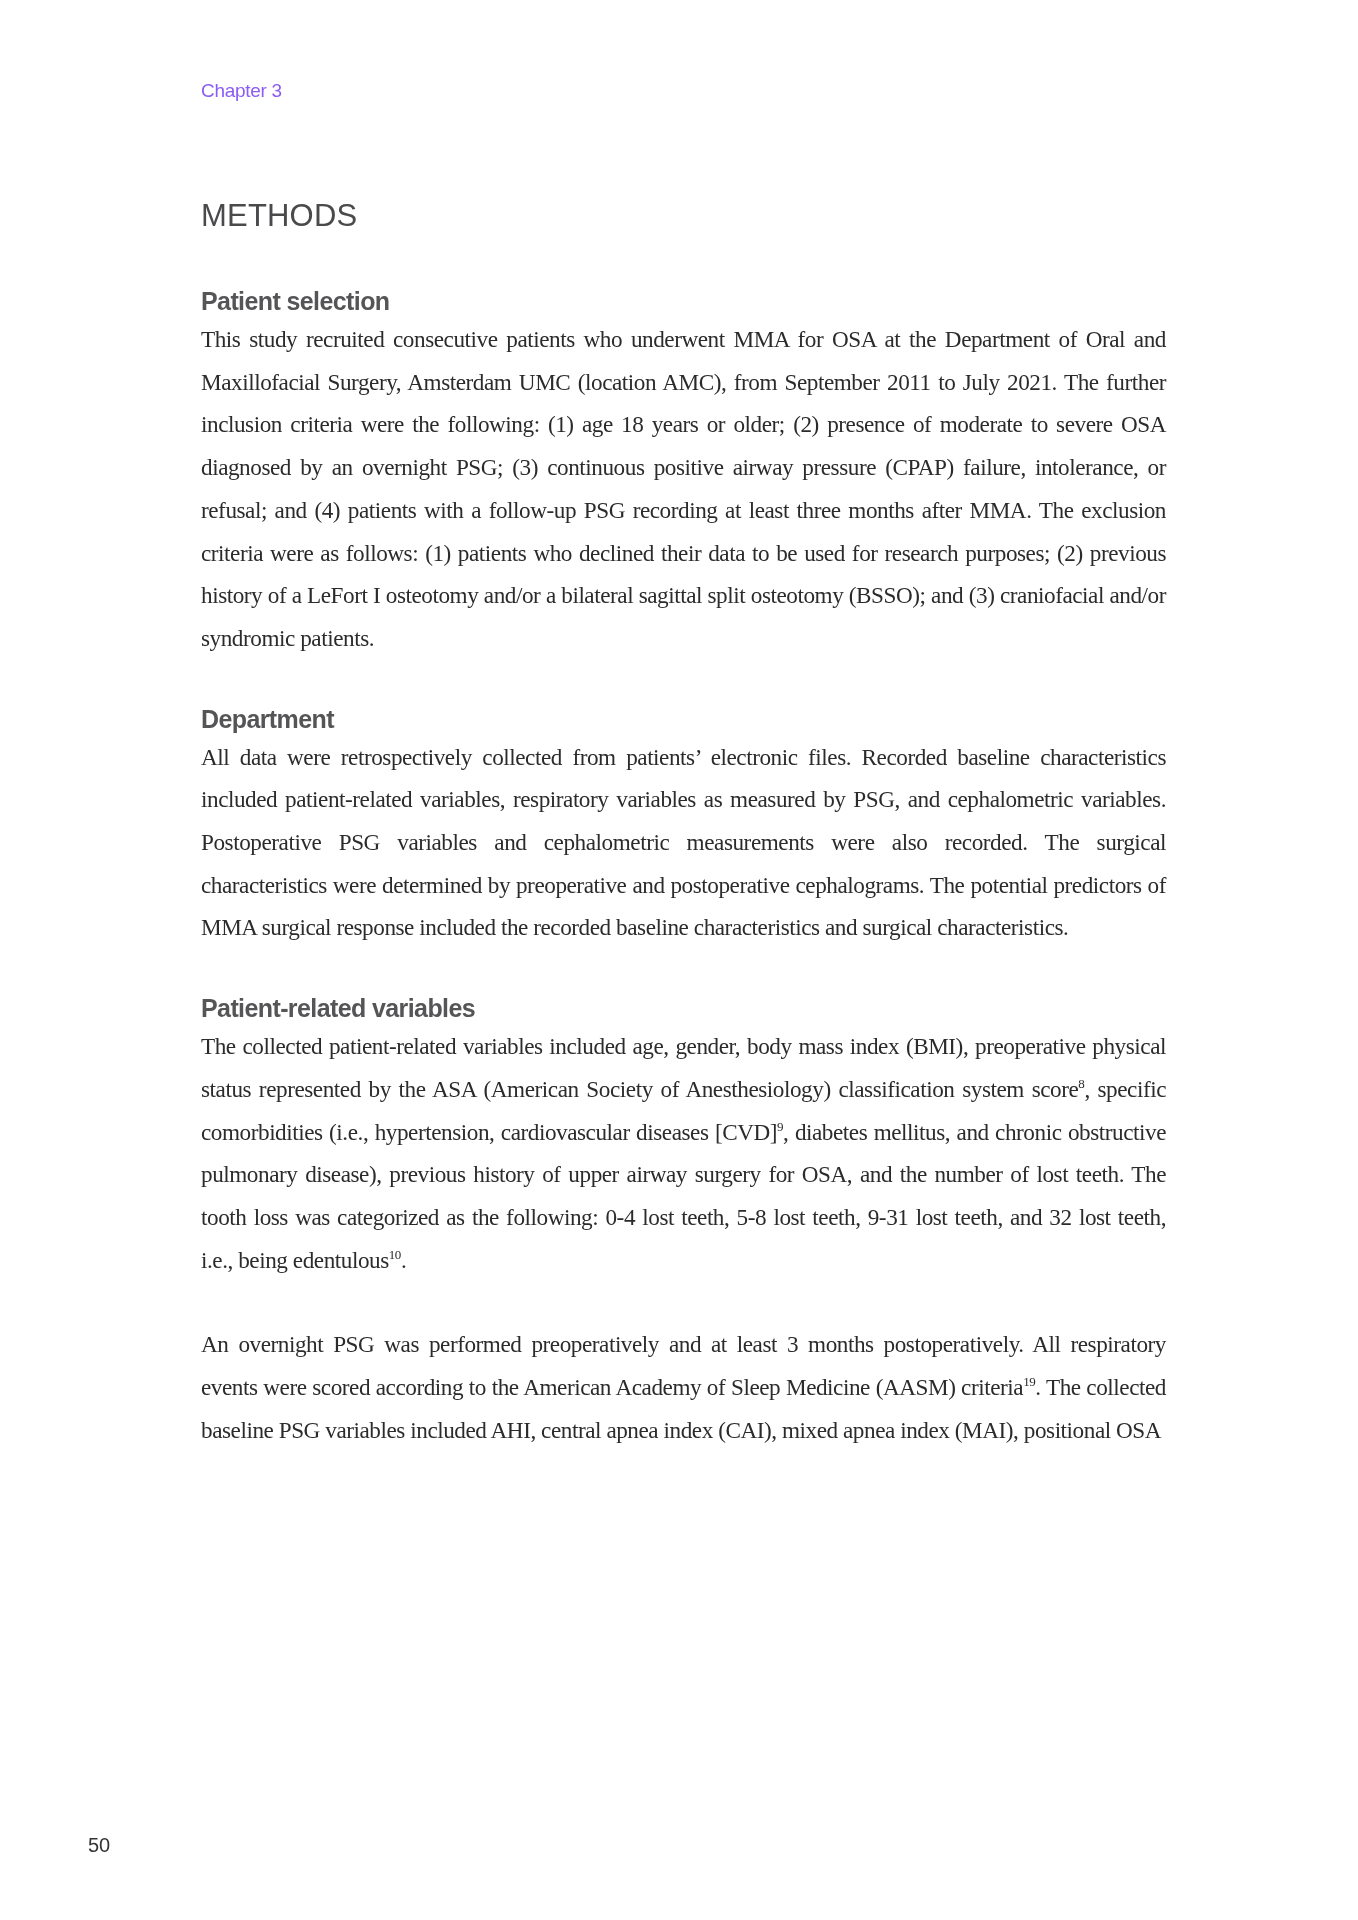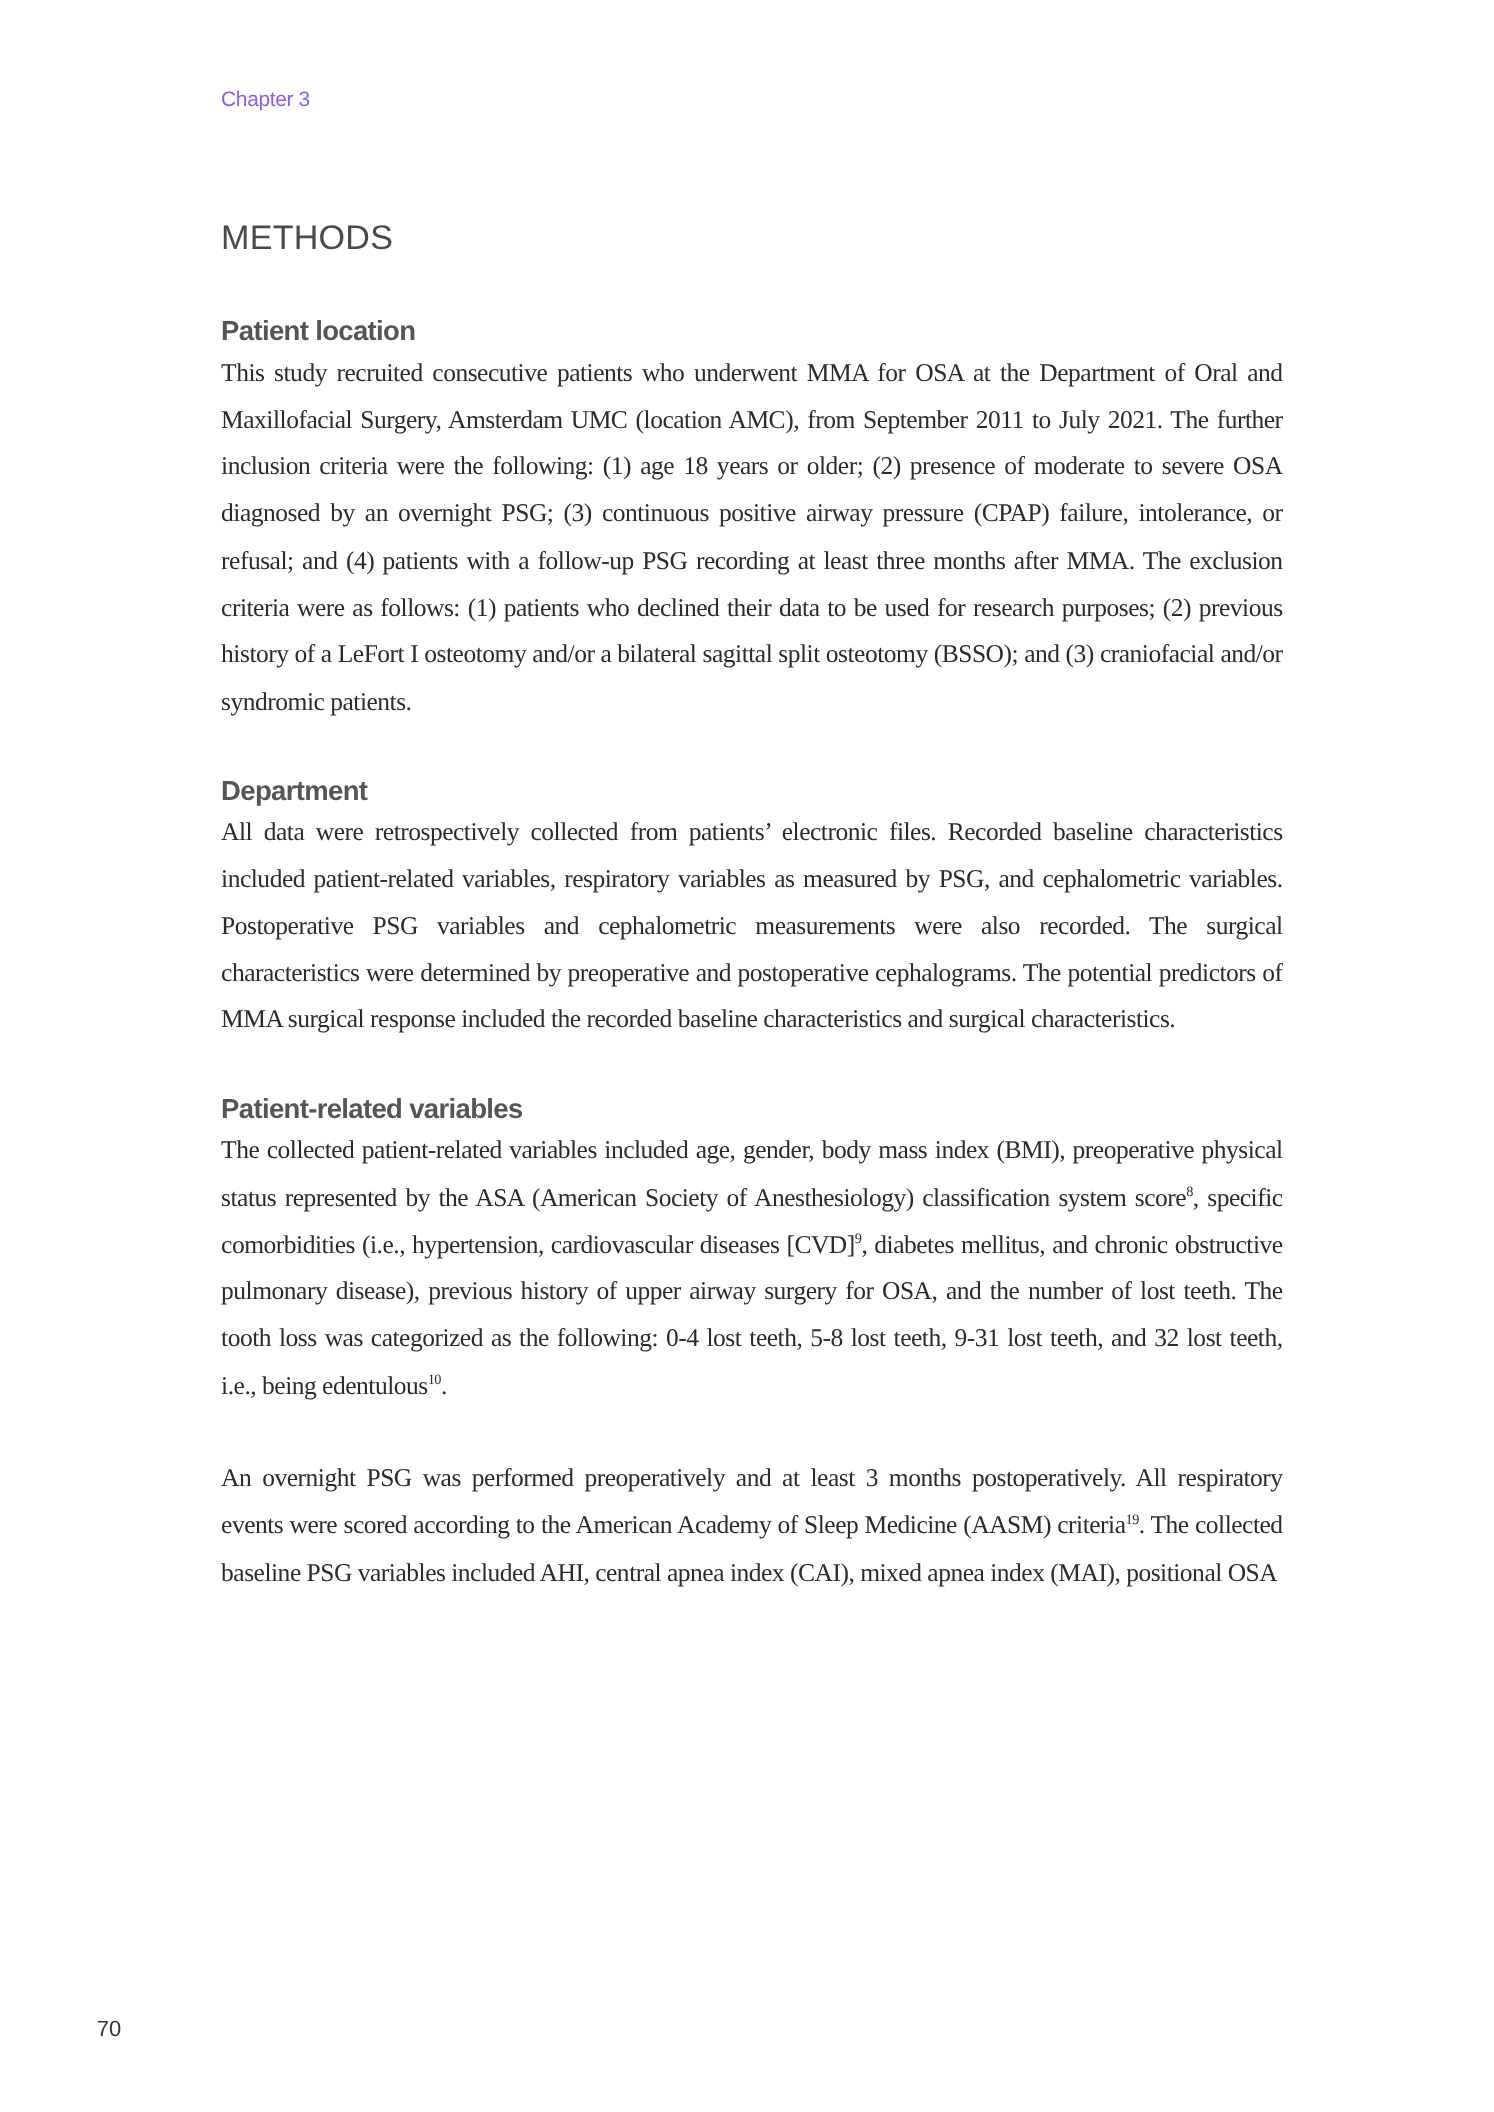--- a/index.html
+++ b/index.html
@@ -75,32 +75,32 @@
   </style>
 </head>
 <body>
 
 <div class="running-header">Chapter 3</div>
 
 <div class="content">
   <h1 class="section-title">METHODS</h1>
 
   <section class="subsection">
-    <h2 class="subsection-title">Patient location</h2>
+    <h2 class="subsection-title">Patient selection</h2>
     <p class="paragraph">This study recruited consecutive patients who underwent MMA for OSA at the Department of Oral and Maxillofacial Surgery, Amsterdam UMC (location AMC), from September 2011 to July 2021. The further inclusion criteria were the following: (1) age 18 years or older; (2) presence of moderate to severe OSA diagnosed by an overnight PSG; (3) continuous positive airway pressure (CPAP) failure, intolerance, or refusal; and (4) patients with a follow-up PSG recording at least three months after MMA. The exclusion criteria were as follows: (1) patients who declined their data to be used for research purposes; (2) previous history of a LeFort I osteotomy and/or a bilateral sagittal split osteotomy (BSSO); and (3) craniofacial and/or syndromic patients.</p>
   </section>
 
   <section class="subsection">
     <h2 class="subsection-title">Department</h2>
     <p class="paragraph">All data were retrospectively collected from patients’ electronic files. Recorded baseline characteristics included patient-related variables, respiratory variables as measured by PSG, and cephalometric variables. Postoperative PSG variables and cephalometric measurements were also recorded. The surgical characteristics were determined by preoperative and postoperative cephalograms. The potential predictors of MMA surgical response included the recorded baseline characteristics and surgical characteristics.</p>
   </section>
 
   <section class="subsection">
     <h2 class="subsection-title">Patient-related variables</h2>
     <p class="paragraph"><span>The collected patient-related variables included age, gender, body mass index (BMI), preoperative physical status represented by the ASA (American Society of Anesthesiology) classification system score</span><sup>8</sup><span>, specific comorbidities (i.e., hypertension, cardiovascular diseases [CVD]</span><sup>9</sup><span>, diabetes mellitus, and chronic obstructive pulmonary disease), previous history of upper airway surgery for OSA, and the number of lost teeth. The tooth loss was categorized as the following: 0-4 lost teeth, 5-8 lost teeth, 9-31 lost teeth, and 32 lost teeth, i.e., being edentulous</span><sup>10</sup><span>.</span></p>
   </section>
 
   <section class="subsection">
     <p class="paragraph"><span>An overnight PSG was performed preoperatively and at least 3 months postoperatively. All respiratory events were scored according to the American Academy of Sleep Medicine (AASM) criteria</span><sup>19</sup><span>. The collected baseline PSG variables included AHI, central apnea index (CAI), mixed apnea index (MAI), positional OSA</span></p>
   </section>
 </div>
 
-<div class="page-number">70</div>
+<div class="page-number">50</div>
 
 </body></html>

